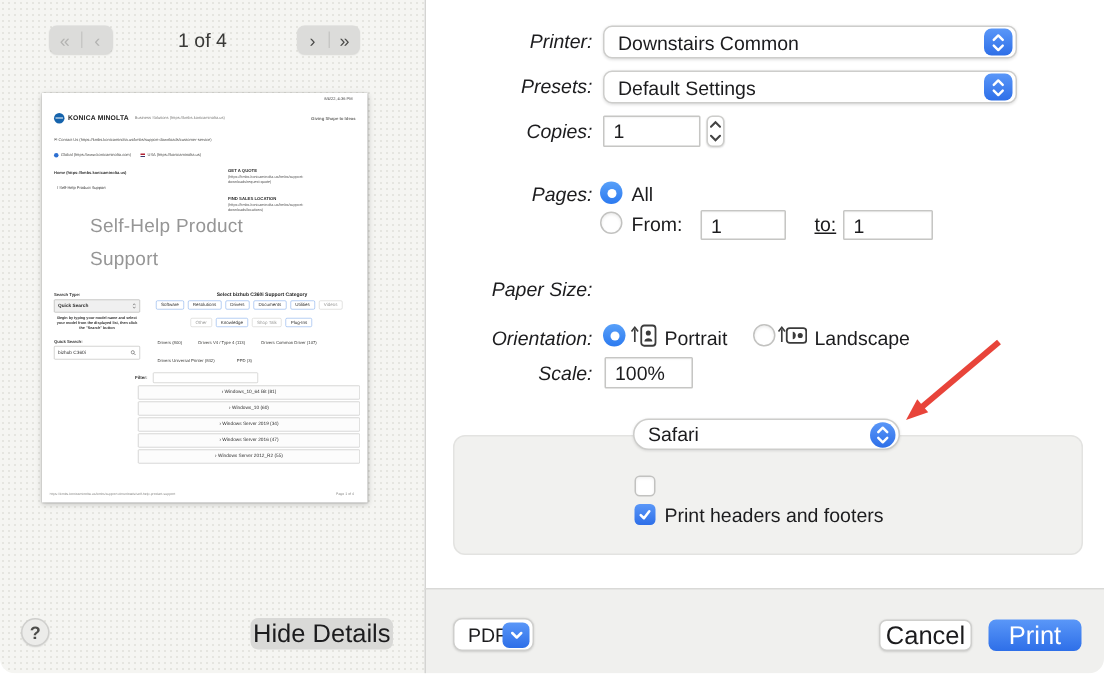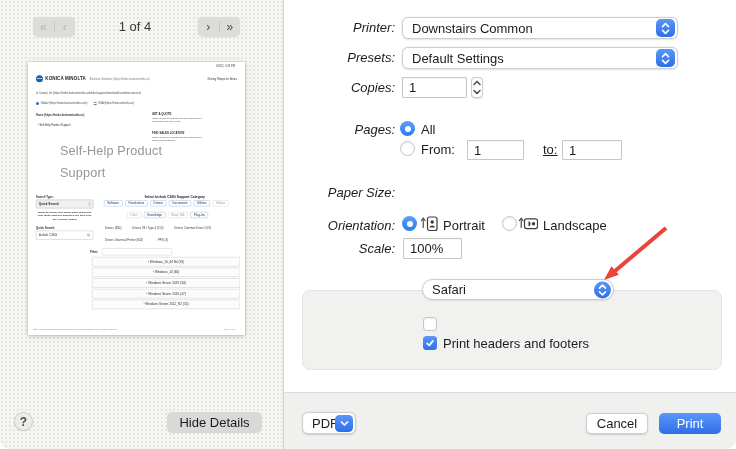--- a/index.html
+++ b/index.html
@@ -46,21 +46,21 @@
   .radio.on { background:linear-gradient(#58a0f9,#2c7af0); }
   .radio.on::after { content:""; position:absolute; left:4.5px; top:4.5px; width:6px; height:6px; background:#fff; border-radius:50%; }
   .radio.off { background:#fff; border:1px solid #c2c2c0; box-shadow:inset 0 1px 2px rgba(0,0,0,.08); }
   .ctl-text { position:absolute; font-size:13px; color:#1c1c1e; white-space:nowrap; }
   .cb { position:absolute; width:14px; height:14px; border-radius:3.5px; display:flex; align-items:center; justify-content:center; }
   .cb.on { background:linear-gradient(#5a97f8,#2e6fe8); }
   .cb.off { background:#fff; border:1px solid #c2c2c0; box-shadow:inset 0 1px 2px rgba(0,0,0,.06); }
   .panel { position:absolute; left:302px; top:290px; width:420px; height:80px; background:#f1f1ef; border:1px solid #e3e3e1; border-radius:8px; }
 
   
-  .btn { position:absolute; display:flex; align-items:center; justify-content:center; font-size:13px; border-radius:5px; color:#1c1c1e; }
+  .btn { position:absolute; display:flex; align-items:center; justify-content:center; font-size:17px; border-radius:5px; color:#1c1c1e; }
   .btn-gray { background:#d9d9d7; }
   .btn-white { background:#fff; border:0.5px solid #cfcfcd; box-shadow:0 0.5px 1.5px rgba(0,0,0,.15); }
   .btn-blue { background:linear-gradient(#5a97f8,#2e6fe8); color:#fff; }
   .help-btn { position:absolute; left:14px; top:412px; width:19px; height:19px; border-radius:50%; background:#ececea; border:1px solid #cfcfcd; box-shadow:0 0.5px 1px rgba(0,0,0,.12); font-size:12px; font-weight:bold; color:#4c4c4a; display:flex; align-items:center; justify-content:center; }
   .pdf-btn { position:absolute; left:302px; top:412px; width:54px; height:22px; background:#fff; border:0.5px solid #cfcfcd; border-radius:6px; box-shadow:0 0.5px 1.5px rgba(0,0,0,.15); display:flex; align-items:center; font-size:13px; color:#1c1c1e; padding-left:9px; }
   .pdf-btn .chev { position:absolute; right:2px; top:2px; width:18px; height:17px; border-radius:4.5px; background:linear-gradient(#5a97f8,#2e6fe8); display:flex; align-items:center; justify-content:center; }
 </style>
 </head>
 <body>
 
@@ -247,21 +247,21 @@
   </svg>
   <div class="ctl-text" style="left:543px; top:218px;">Landscape</div>
 
   <div class="lbl" style="top:241px;">Scale:</div>
   <div class="field" style="left:403px; top:238px; width:59px; height:21px;text-align:right;">
       <span>100%</span>
     </div>
 
   <div class="panel"></div>
 
-  <div class="select pill-select" style="left:422px; top:279px; width:192px; height:21px; z-index:2;">
+  <div class="select pill-select" style="left:422px; top:279px; width:178px; height:21px; z-index:2;">
     <span>Safari</span>
     <span class="chev">
         <svg width="9" height="13" viewBox="0 0 9 13">
           <path d="M1.5 4.6 L4.5 1.6 L7.5 4.6 M1.5 8.4 L4.5 11.4 L7.5 8.4" fill="none" stroke="#fff" stroke-width="1.6" stroke-linecap="round" stroke-linejoin="round"></path>
         </svg>
       </span>
   </div>
 
   <div class="cb off" style="left:423px; top:317px;"></div>
   <div class="cb on" style="left:423px; top:336px;">

